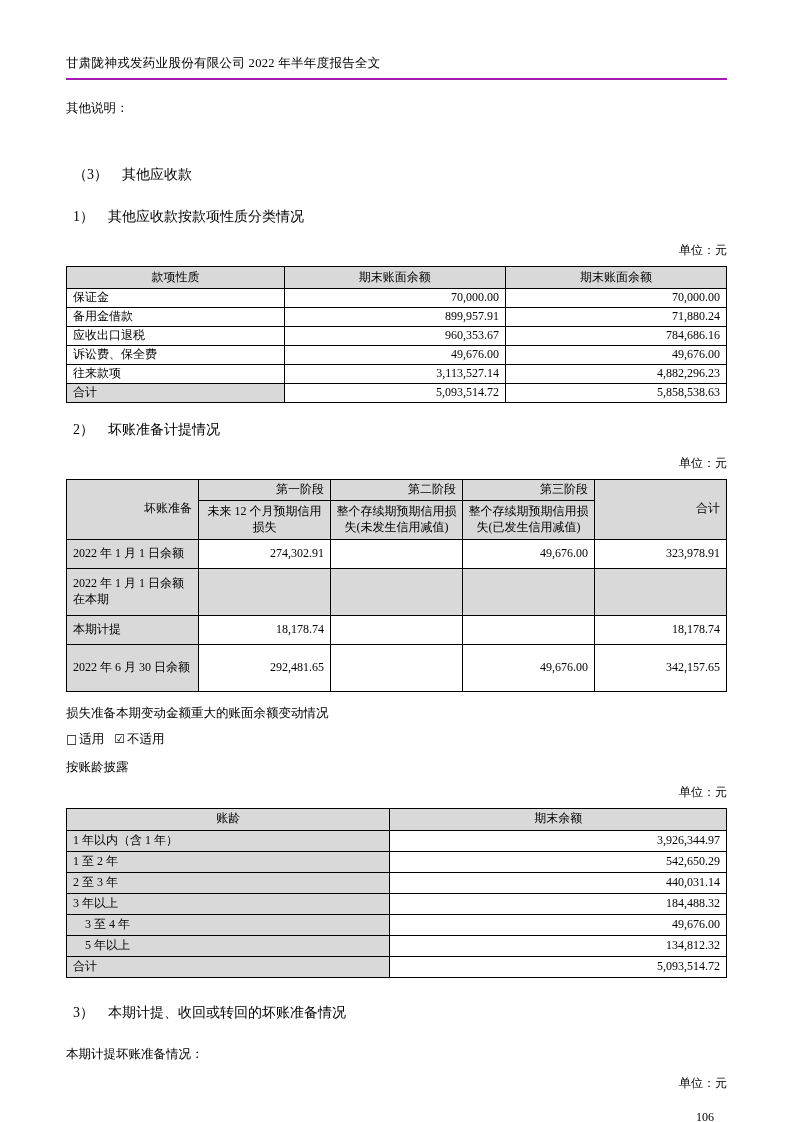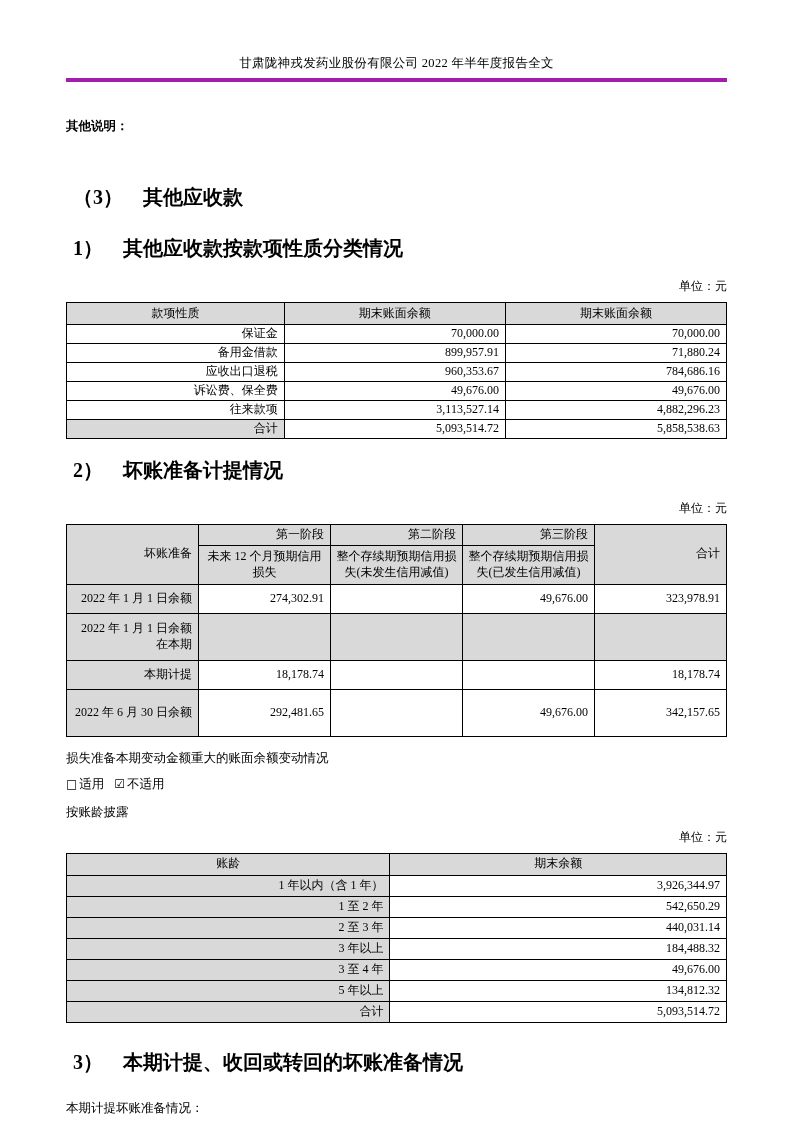--- a/index.html
+++ b/index.html
@@ -7,45 +7,45 @@
     width:793px; height:1122px;
     font-family:"Liberation Serif","DejaVu Serif",serif;
     color:#000;
   }
   .page {
     position:relative; width:793px; height:1122px;
     box-sizing:border-box; padding:55px 66px 0 66px;
     overflow:hidden; background:#fff;
   }
   .doc-header {
-    text-align:center; font-size:12.5px; letter-spacing:0.3px;
-    padding-bottom:6px; border-bottom:4px solid #a21caf;
+    text-align:left; font-size:12.5px; letter-spacing:0.3px;
+    padding-bottom:6px; border-bottom:2px solid #a21caf;
   }
   .body-text { font-size:12.5px; margin:0; }
-  .other-notes { margin-top:36px;font-weight:bold; }
-  .heading { font-weight:bold; margin:0 0 0 7px; font-size:20px; }
+  .other-notes { margin-top:20px; }
+  .heading { font-weight:normal; margin:0 0 0 7px; font-size:14px; }
   .h-sec { margin-top:49px; }
   .h-sub1 { margin-top:24px; }
   .h-sub2 { margin-top:18px; }
   .h-sub3 { margin-top:26px; }
   .unit-row { margin-top:16px; text-align:right; font-size:12px; }
   .unit-row.tight { margin-top:8px; }
 
   table {
     width:100%; border-collapse:collapse; table-layout:fixed;
     margin-top:7px; font-size:12px; line-height:1.32;
   }
   th, td { border:1px solid #000; padding:1px 6px; vertical-align:middle; }
   table { border:1.5px solid #000; }
   th {
     background:var(--th-bg,#d9d9d9); font-weight:normal;
     text-align:center; height:19px;
   }
   td { height:16px; }
-  .cell-label { text-align:right; }
+  .cell-label { text-align:left; }
   .cell-num  { text-align:right;padding-left:40px; }
   .gray { background:var(--th-bg,#d9d9d9); }
 
   .tbl-bad thead tr.stage-row th { height:18px;text-align:right; }
   .tbl-bad thead tr.sub-row th { height:auto; padding:3px 5px; }
   .tbl-bad tbody tr.r-single td { height:26px; }
   .tbl-bad tbody tr.r-double td { height:44px; }
 
   .note-line { margin-top:13px; }
   .checkbox-line { margin-top:9px; font-size:12.5px; }

